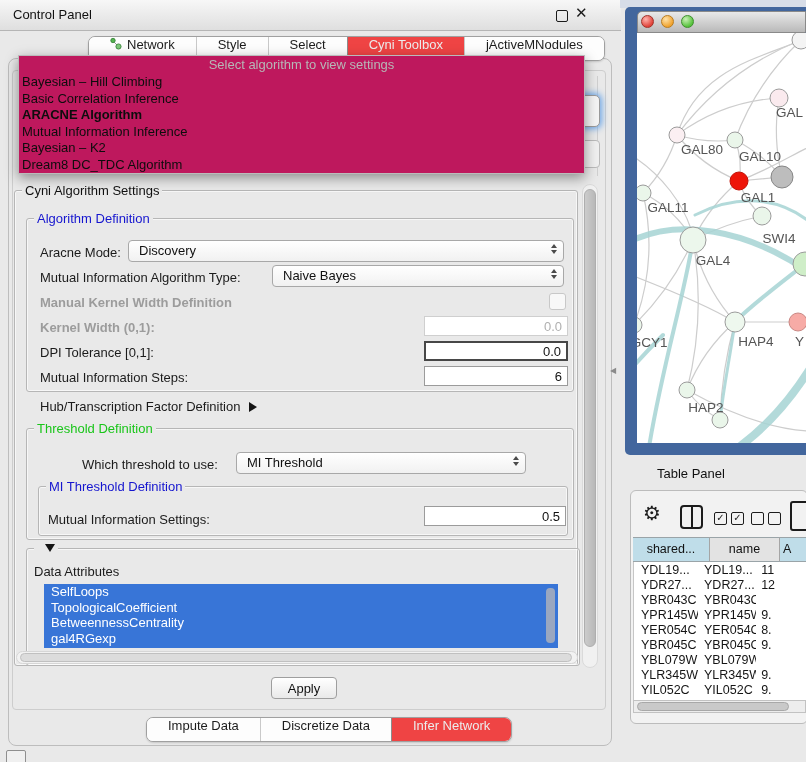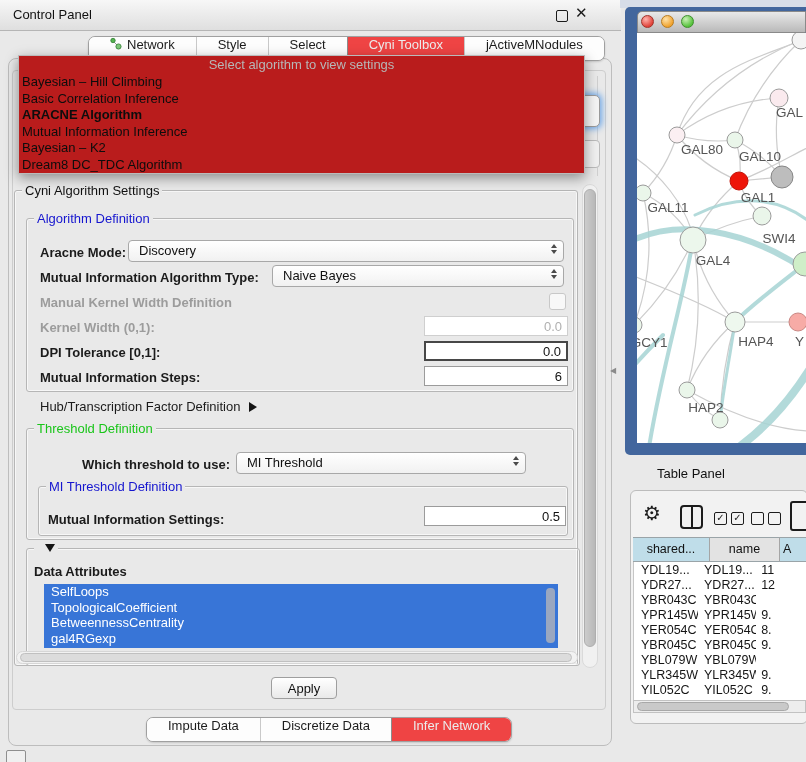--- a/index.html
+++ b/index.html
@@ -1,21 +1,21 @@
 <!DOCTYPE html>
 <html><head>
 <meta charset="utf-8">
 <style>
   html,body{margin:0;padding:0;}
   body{width:806px;height:762px;overflow:hidden;background:#e9e9e9;
        font-family:"Liberation Sans",sans-serif;-webkit-font-smoothing:antialiased;}
   #root{position:relative;width:806px;height:762px;overflow:hidden;background:#e9e9e9;}
   .abs{position:absolute;}
   .lbl{position:absolute;font-size:13px;color:#1b1b1b;white-space:nowrap;}
-  .lbl.b{font-weight:bold;}
+  .lbl.b{font-weight:normal;}
   .lbl.dis{color:#9c9c9c;font-weight:bold;}
 
   
   .cp-header{left:0;top:0;width:621px;height:30px;background:linear-gradient(#f7f7f7,#dfdfdf);
              border-bottom:1px solid #b5b5b5;}
   .cp-title{position:absolute;left:13px;top:0;line-height:30px;font-size:13px;color:#111;}
   .win-float{position:absolute;left:556px;top:10px;width:10px;height:10px;border:1.5px solid #1a1a1a;border-radius:2px;}
   .win-close{position:absolute;left:575px;top:4px;font-size:15px;font-weight:bold;color:#1a1a1a;font-family:"DejaVu Sans",sans-serif;}
 
   
@@ -66,21 +66,21 @@
   .vscroll{position:absolute;left:582px;top:184px;width:16px;height:484px;background:#f1f1f1;
            border:1px solid #dadada;border-radius:8px;box-sizing:border-box;}
   .vthumb{position:absolute;left:583.5px;top:189px;width:12px;height:458px;border-radius:6px;
           background:linear-gradient(90deg,#cccccc,#b8b8b8);border:1px solid #aeaeae;box-sizing:border-box;}
 
   .apply{position:absolute;left:271px;top:677px;width:66px;height:22px;border:1px solid #9e9e9e;border-radius:4px;
          background:linear-gradient(#ffffff,#e9e9e9);font-size:13px;font-family:"Liberation Sans",sans-serif;
          color:#111;padding:0;}
 
   
-  .dropdown{position:absolute;left:18px;top:55px;width:565px;height:117px;background:#b91c1c;border:1px solid #bbb;
+  .dropdown{position:absolute;left:18px;top:55px;width:565px;height:117px;background:#be185d;border:1px solid #bbb;
             box-shadow:0 4px 12px rgba(0,0,0,.4);z-index:40;}
   .dd-ph{height:18px;line-height:18px;text-align:center;font-size:13px;color:#b7b7b7;}
   .dd-item{font-size:13px;color:#0d0d0d;line-height:16.5px;padding-left:3px;white-space:nowrap;}
   .dd-item.bold{font-weight:bold;}
   .frag-combo{position:absolute;left:572px;top:95px;width:26px;height:30px;background:#f4f4f4;border:1px solid #9a9a9a;
               border-radius:5px;box-shadow:0 0 6px 2px #6fa8e8;z-index:5;}
   .frag-box{position:absolute;left:572px;top:140px;width:26px;height:26px;background:#f0f0f0;border:1px solid #bbb;border-radius:4px;z-index:5;}
   .frag-line{position:absolute;left:597px;top:76px;width:1px;height:100px;background:#cfcfcf;z-index:4;}
 
   .divider-arrow{position:absolute;left:610px;top:366px;font-size:8px;color:#8a8a8a;font-family:"DejaVu Sans",sans-serif;}

